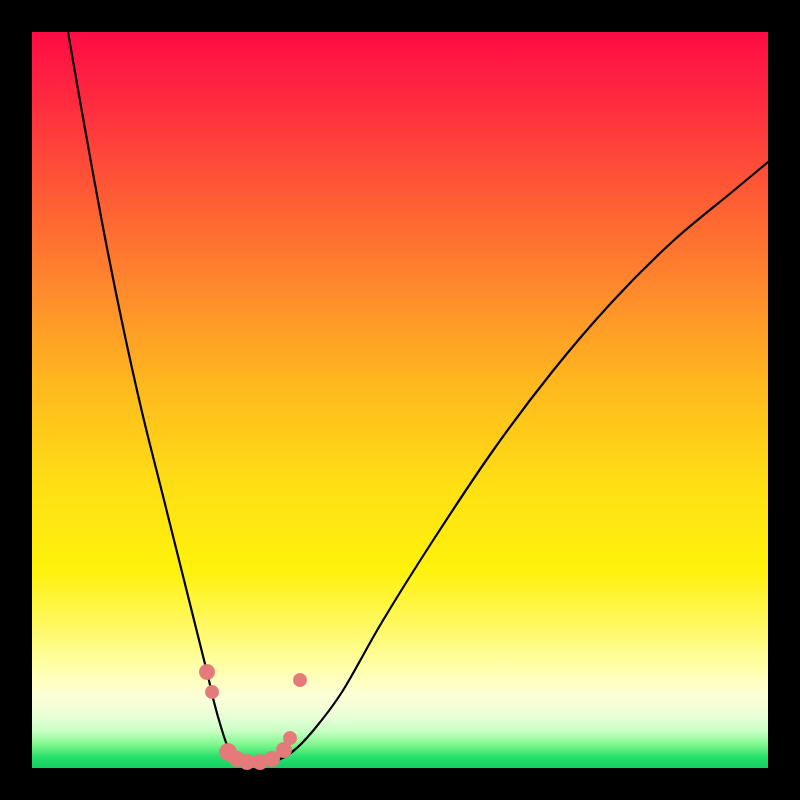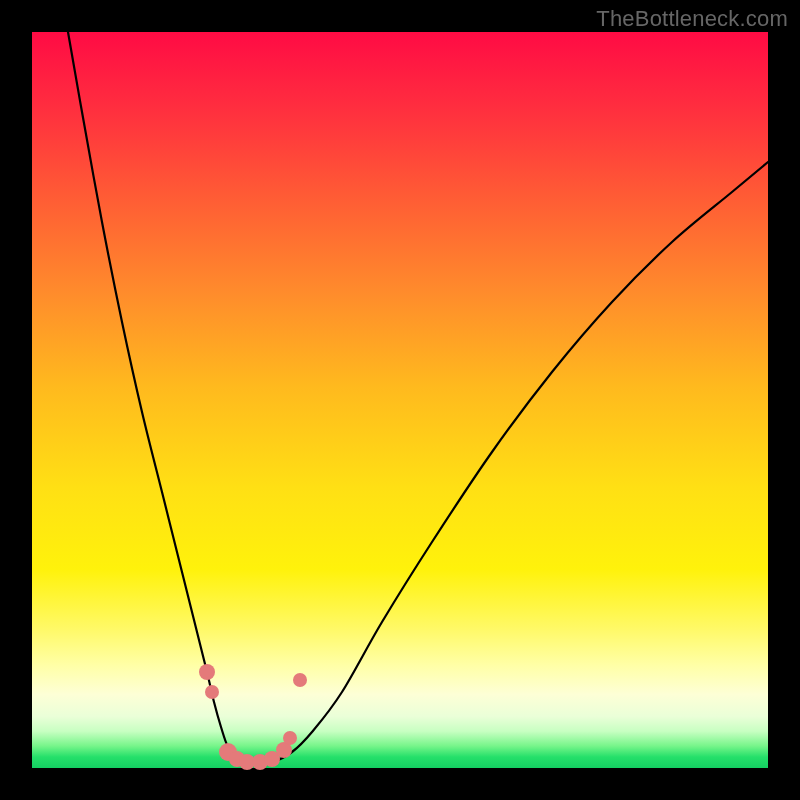--- a/index.html
+++ b/index.html
@@ -58,21 +58,20 @@
     top: 0;
     width: 736px;
     height: 736px;
     overflow: visible;
   }
 </style>
 </head>
 <body>
 
 <div class="frame">
-  <div class="watermark">TheBottleneck.com</div>
   <div class="plot">
     <svg class="curve" viewBox="0 0 736 736">
       <path id="curve-path" fill="none" stroke="#000000" stroke-width="2.2" stroke-linecap="round" d="M 36 0 C 38.333333333333336 13.333333333333334, 44.333333333333336 48.33333333333333, 50 80 C 55.666666666666664 111.66666666666667, 63.333333333333336 155, 70 190 C 76.66666666666667 225, 83.33333333333333 258.3333333333333, 90 290 C 96.66666666666667 321.6666666666667, 103.33333333333333 351.6666666666667, 110 380 C 116.66666666666667 408.3333333333333, 123.33333333333333 433.3333333333333, 130 460 C 136.66666666666666 486.6666666666667, 144.16666666666666 516.6666666666666, 150 540 C 155.83333333333334 563.3333333333334, 160.83333333333334 583.3333333333334, 165 600 C 169.16666666666666 616.6666666666666, 172.16666666666666 628.3333333333334, 175 640 C 177.83333333333334 651.6666666666666, 179.66666666666666 660.8333333333334, 182 670 C 184.33333333333334 679.1666666666666, 186.66666666666666 687.5, 189 695 C 191.33333333333334 702.5, 193.33333333333334 710, 196 715 C 198.66666666666666 720, 201 722.5, 205 725 C 209 727.5, 214.16666666666666 729.1666666666666, 220 730 C 225.83333333333334 730.8333333333334, 233.33333333333334 731.6666666666666, 240 730 C 246.66666666666666 728.3333333333334, 253.33333333333334 725, 260 720 C 266.6666666666667 715, 271.6666666666667 710, 280 700 C 288.3333333333333 690, 298.3333333333333 678.3333333333334, 310 660 C 321.6666666666667 641.6666666666666, 335 615, 350 590 C 365 565, 381.6666666666667 538.3333333333334, 400 510 C 418.3333333333333 481.6666666666667, 440 448.3333333333333, 460 420 C 480 391.6666666666667, 500 365, 520 340 C 540 315, 560 291.6666666666667, 580 270 C 600 248.33333333333334, 620 228.33333333333334, 640 210 C 660 191.66666666666666, 684 173.33333333333334, 700 160 C 716 146.66666666666666, 730 135, 736 130"></path>
       <g id="markers">
           <circle cx="175" cy="640" r="8" fill="#e47a7a" stroke="#c05050" stroke-width="0"></circle>
           <circle cx="180" cy="660" r="7" fill="#e47a7a" stroke="#c05050" stroke-width="0"></circle>
           <circle cx="196" cy="720" r="9" fill="#e47a7a" stroke="#c05050" stroke-width="0"></circle>
           <circle cx="205" cy="727" r="8" fill="#e47a7a" stroke="#c05050" stroke-width="0"></circle>
           <circle cx="215" cy="730" r="8" fill="#e47a7a" stroke="#c05050" stroke-width="0"></circle>
           <circle cx="228" cy="730" r="8" fill="#e47a7a" stroke="#c05050" stroke-width="0"></circle>

